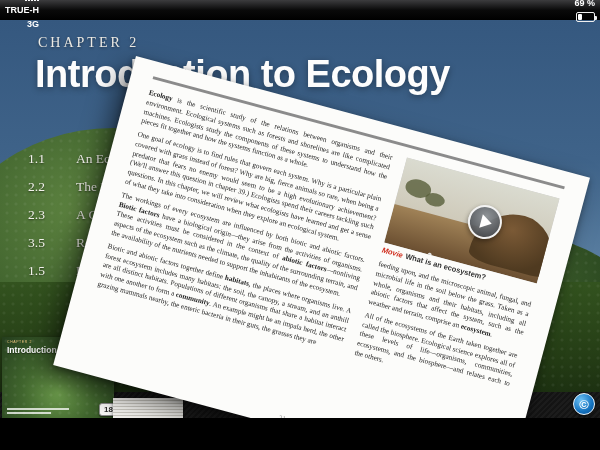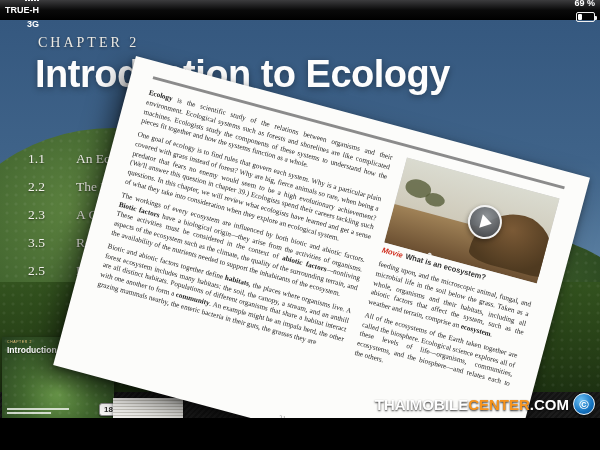--- a/index.html
+++ b/index.html
@@ -189,21 +189,21 @@
     </div>
     <div class="toc-row">
       <span class="toc-num">2.3</span>
       <span class="toc-label">A C</span>
     </div>
     <div class="toc-row">
       <span class="toc-num">3.5</span>
       <span class="toc-label">Re</span>
     </div>
     <div class="toc-row">
-      <span class="toc-num">2.5</span>
+      <span class="toc-num">1.5</span>
       <span class="toc-label">P</span>
     </div>
   </div>
 
   <div class="bottom-bar"></div>
 
   <div class="thumb-18">
     <span class="foliage"></span>
     <div class="thumb18-kicker">CHAPTER 2</div>
     <div class="thumb18-title">Introduction t</div>
@@ -257,16 +257,15 @@
           <span class="movie-label">Movie</span><span class="movie-title">What is an ecosystem?</span>
         </div>
         <p class="body-text"><span>feeding upon, and the microscopic animal, fungal, and microbial life in the soil below the grass. Taken as a whole, organisms and their habitats, including all abiotic factors that affect the system, such as the weather and terrain, comprise an </span><span class="bold">ecosystem</span><span>.</span></p>
         <p class="body-text"><span>All of the ecosystems of the Earth taken together are called the biosphere. Ecological science explores all of these levels of life—organisms, communities, ecosystems, and the biosphere—and relates each to the others.</span></p>
       </div>
     </div>
     <div class="page-num">21</div>
   </div>
 
   <div class="watermark">
-    <span><span class="wm-white">THAIMOBILE</span><span class="wm-orange">CENTER</span><span class="wm-white">.COM</span></span>
     <span class="c-icon">©</span>
   </div>
 </div>
 
 </body></html>

